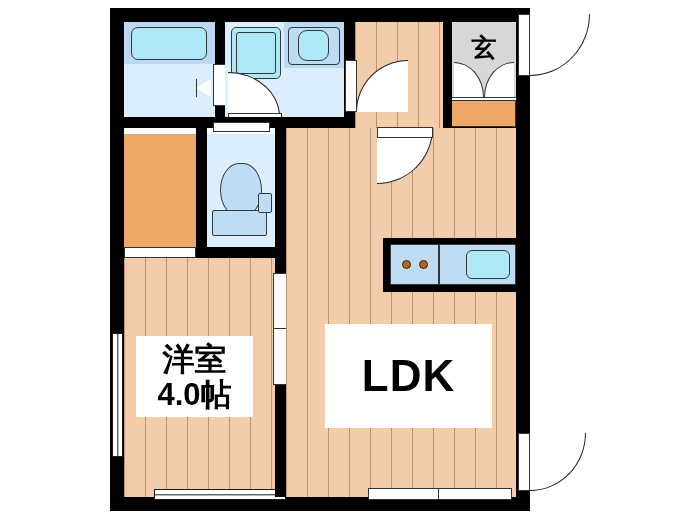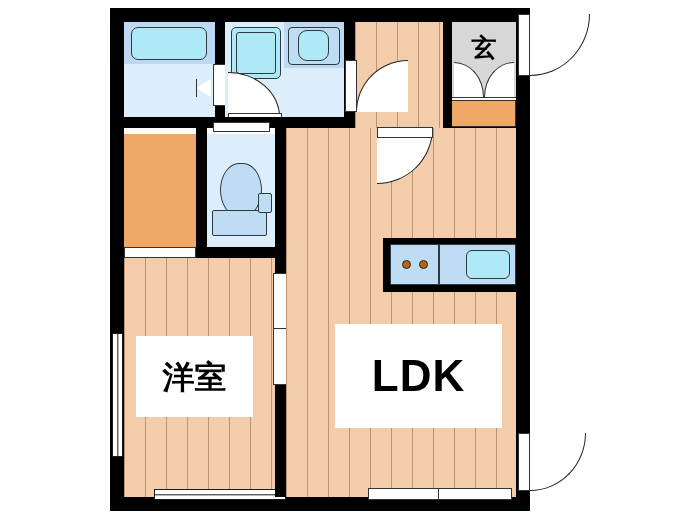--- a/index.html
+++ b/index.html
@@ -136,20 +136,21 @@
   <div class="abs fixture-soft" style="left:258px;top:193px;width:14px;height:20px;border-radius:2px;"></div>
 
   <div class="abs wall" style="left:275px;top:128px;width:11px;height:130px;"></div>
   <div class="abs wall" style="left:207px;top:247px;width:79px;height:11px;"></div>
 
   <div class="abs white thinline" style="left:213px;top:122px;width:57px;height:10px;"></div>
 
   <div class="abs floor-wood floor-wood-lines" style="left:124px;top:258px;width:162px;height:239px;"></div>
   <div class="abs label-plate" style="left:136px;top:336px;width:117px;height:81px;">
     <div class="l1" style="font-size:32px;">洋室</div>
+    <div class="l2" style="font-size:31px;margin-top:4px;">4.0帖</div>
   </div>
 
   <div class="abs win-v" style="left:112px;top:333px;width:11px;height:124px;"></div>
 
   <div class="abs win-h" style="left:154px;top:489px;width:132px;height:11px;"></div>
 
   <div class="abs wall" style="left:275px;top:128px;width:11px;height:369px;"></div>
 
   <div class="abs slide-v" style="left:273px;top:273px;width:15px;height:112px;"></div>
   <div class="abs" style="left:273px;top:328px;width:15px;height:1.4px;background:#333;"></div>
@@ -160,21 +161,21 @@
   <div class="abs white thinline" style="left:377px;top:127px;width:56px;height:11px;"></div>
 
   <div class="abs wall" style="left:383px;top:238px;width:133px;height:54px;"></div>
   <div class="abs fixture-soft" style="left:390px;top:244px;width:126px;height:41px;border:none;background:#BEDDF4;"></div>
   <div class="abs" style="left:438px;top:244px;width:1.6px;height:41px;background:#2d3a42;"></div>
   <div class="abs" style="left:402px;top:260px;width:9px;height:9px;border-radius:50%;background:#B5651D;border:1.2px solid #3a2208;"></div>
   <div class="abs" style="left:419px;top:260px;width:9px;height:9px;border-radius:50%;background:#B5651D;border:1.2px solid #3a2208;"></div>
   <div class="abs fixture" style="left:466px;top:250px;width:44px;height:29px;border-radius:6px;"></div>
   <div class="abs" style="left:390px;top:244px;width:126px;height:41px;border:1.6px solid #2d3a42;"></div>
 
-  <div class="abs label-plate" style="left:325px;top:324px;width:167px;height:104px;margin-left:10px;">
+  <div class="abs label-plate" style="left:325px;top:324px;width:167px;height:104px;">
     <div class="l1" style="font-size:44px;letter-spacing:1px;">LDK</div>
   </div>
 
   <div class="abs slide-h" style="left:368px;top:488px;width:144px;height:12px;"></div>
   <div class="abs" style="left:438px;top:488px;width:1.4px;height:12px;background:#333;"></div>
 
   <div class="abs swing swing-br" style="left:530px;top:433px;width:56px;height:58px;"></div>
   <div class="abs white thinline" style="left:518px;top:433px;width:12px;height:58px;"></div>
 
 </div>

